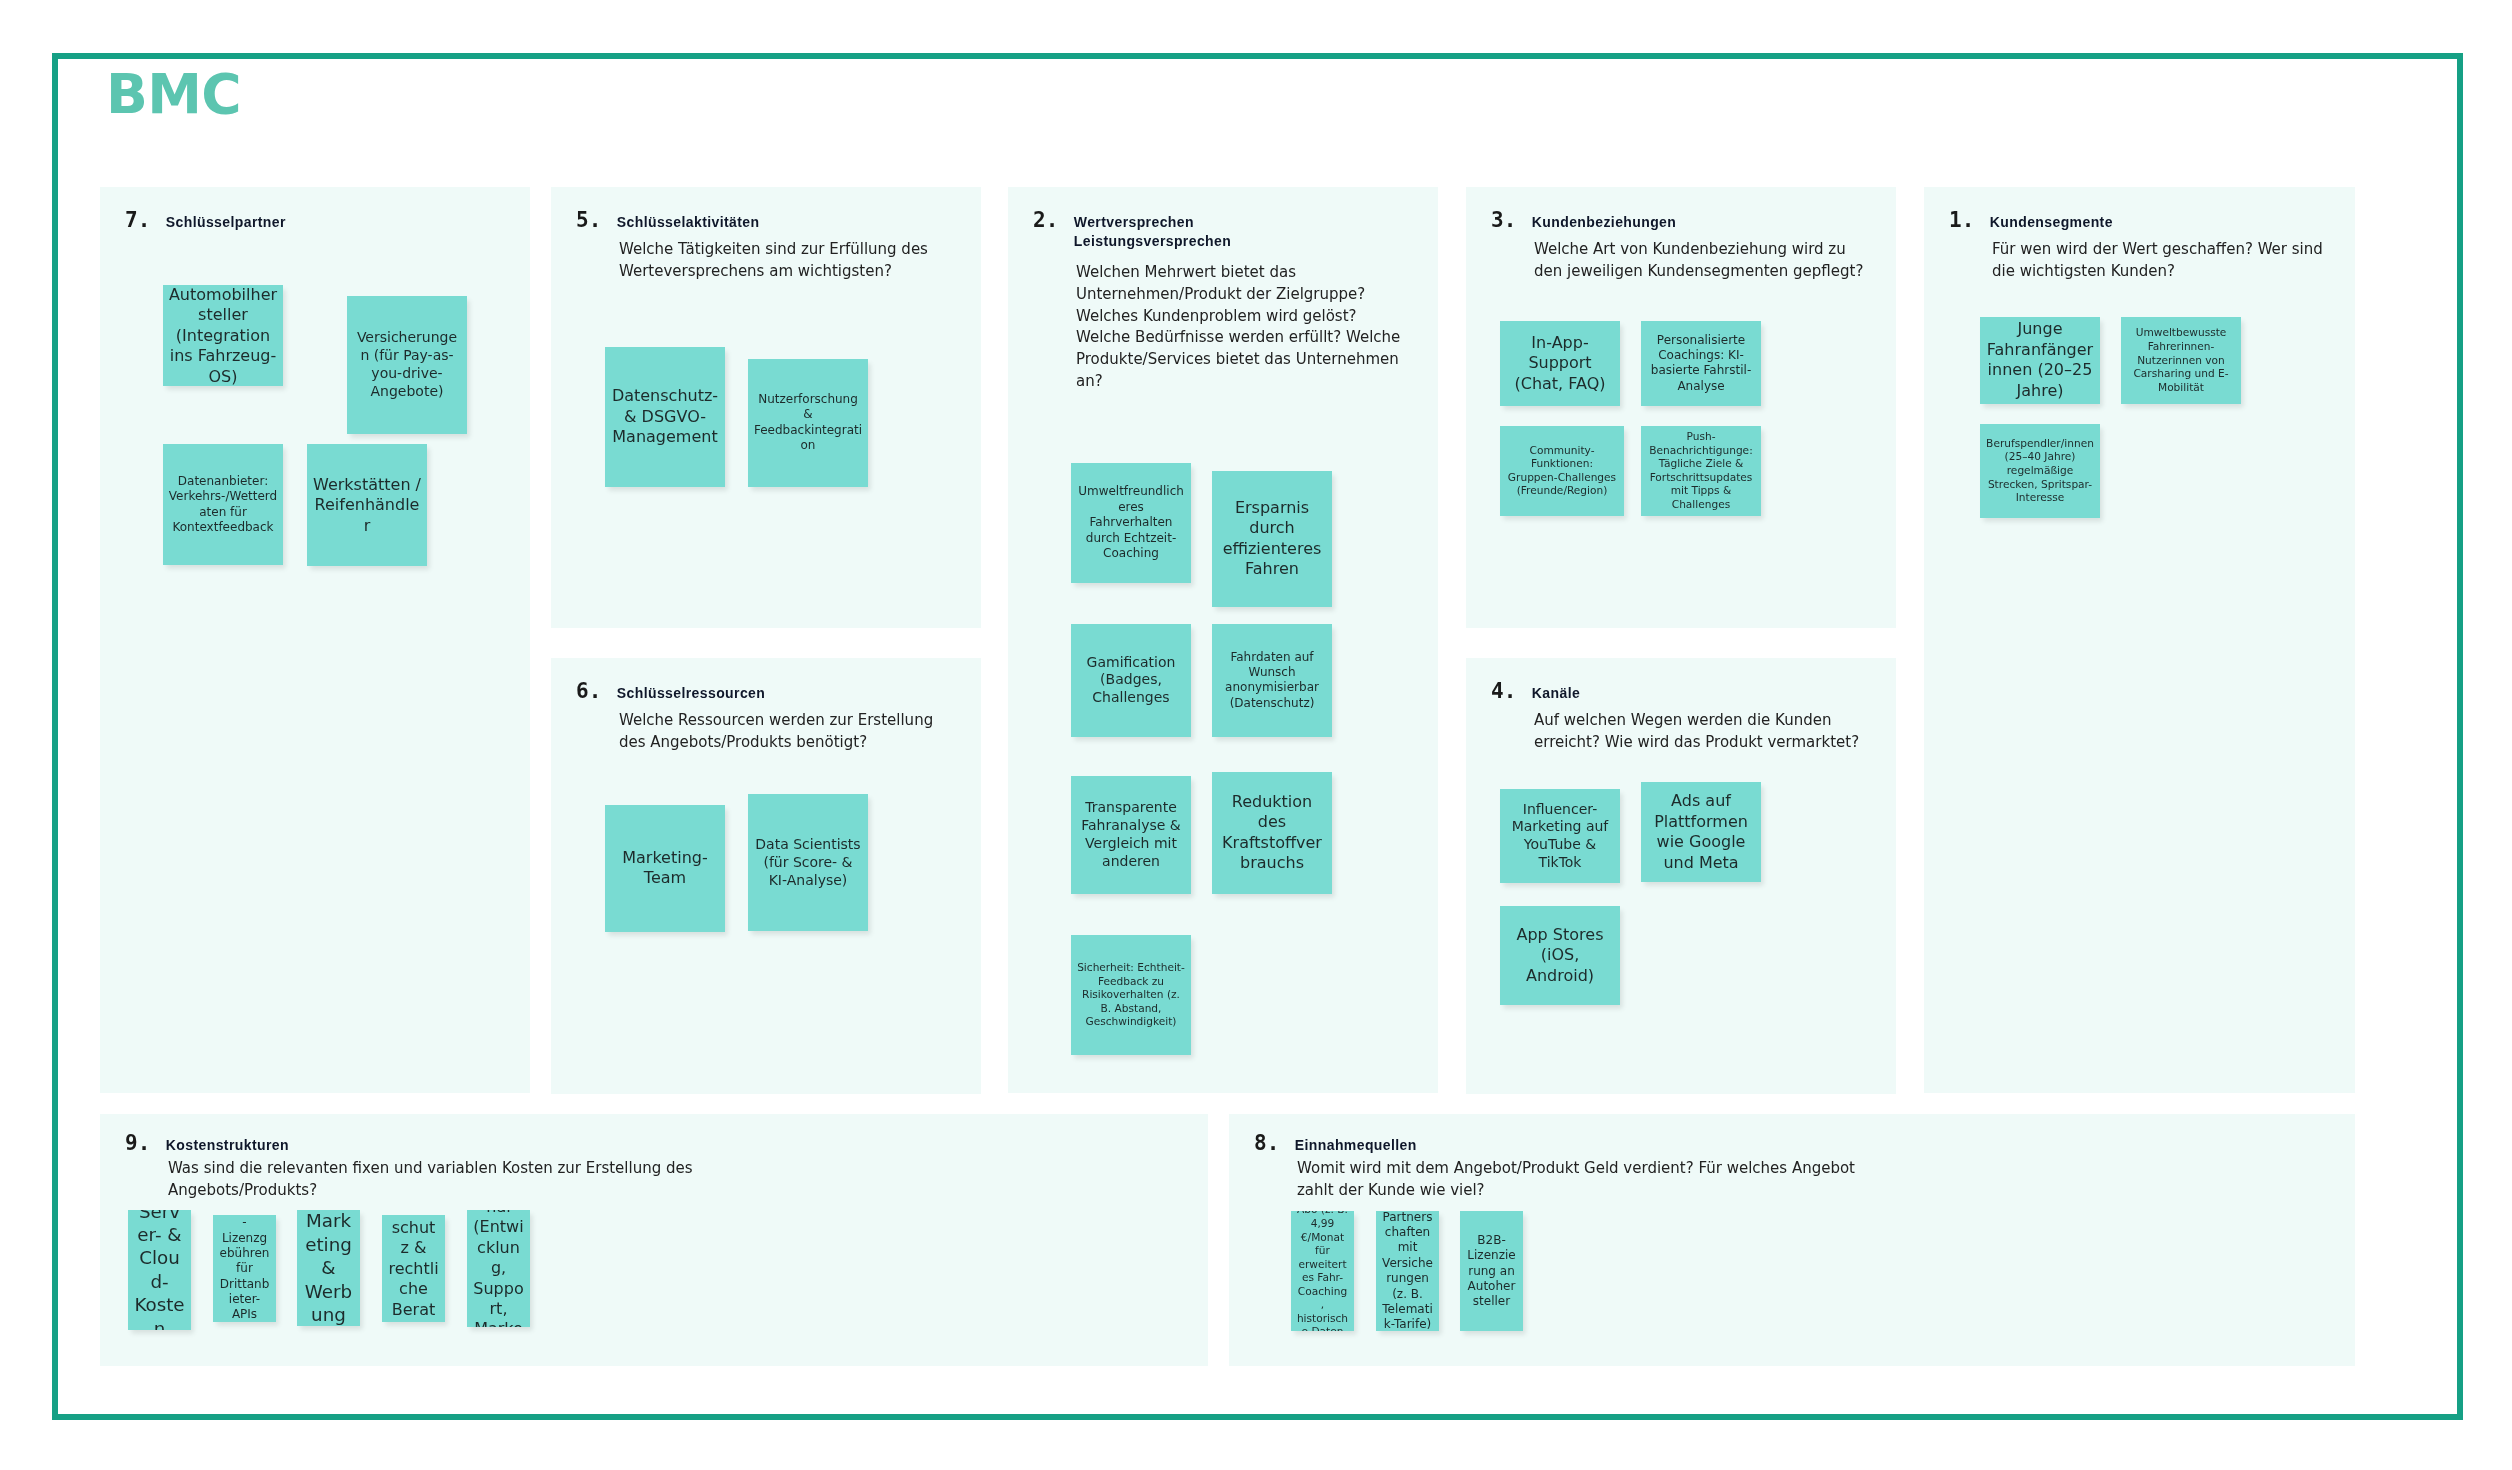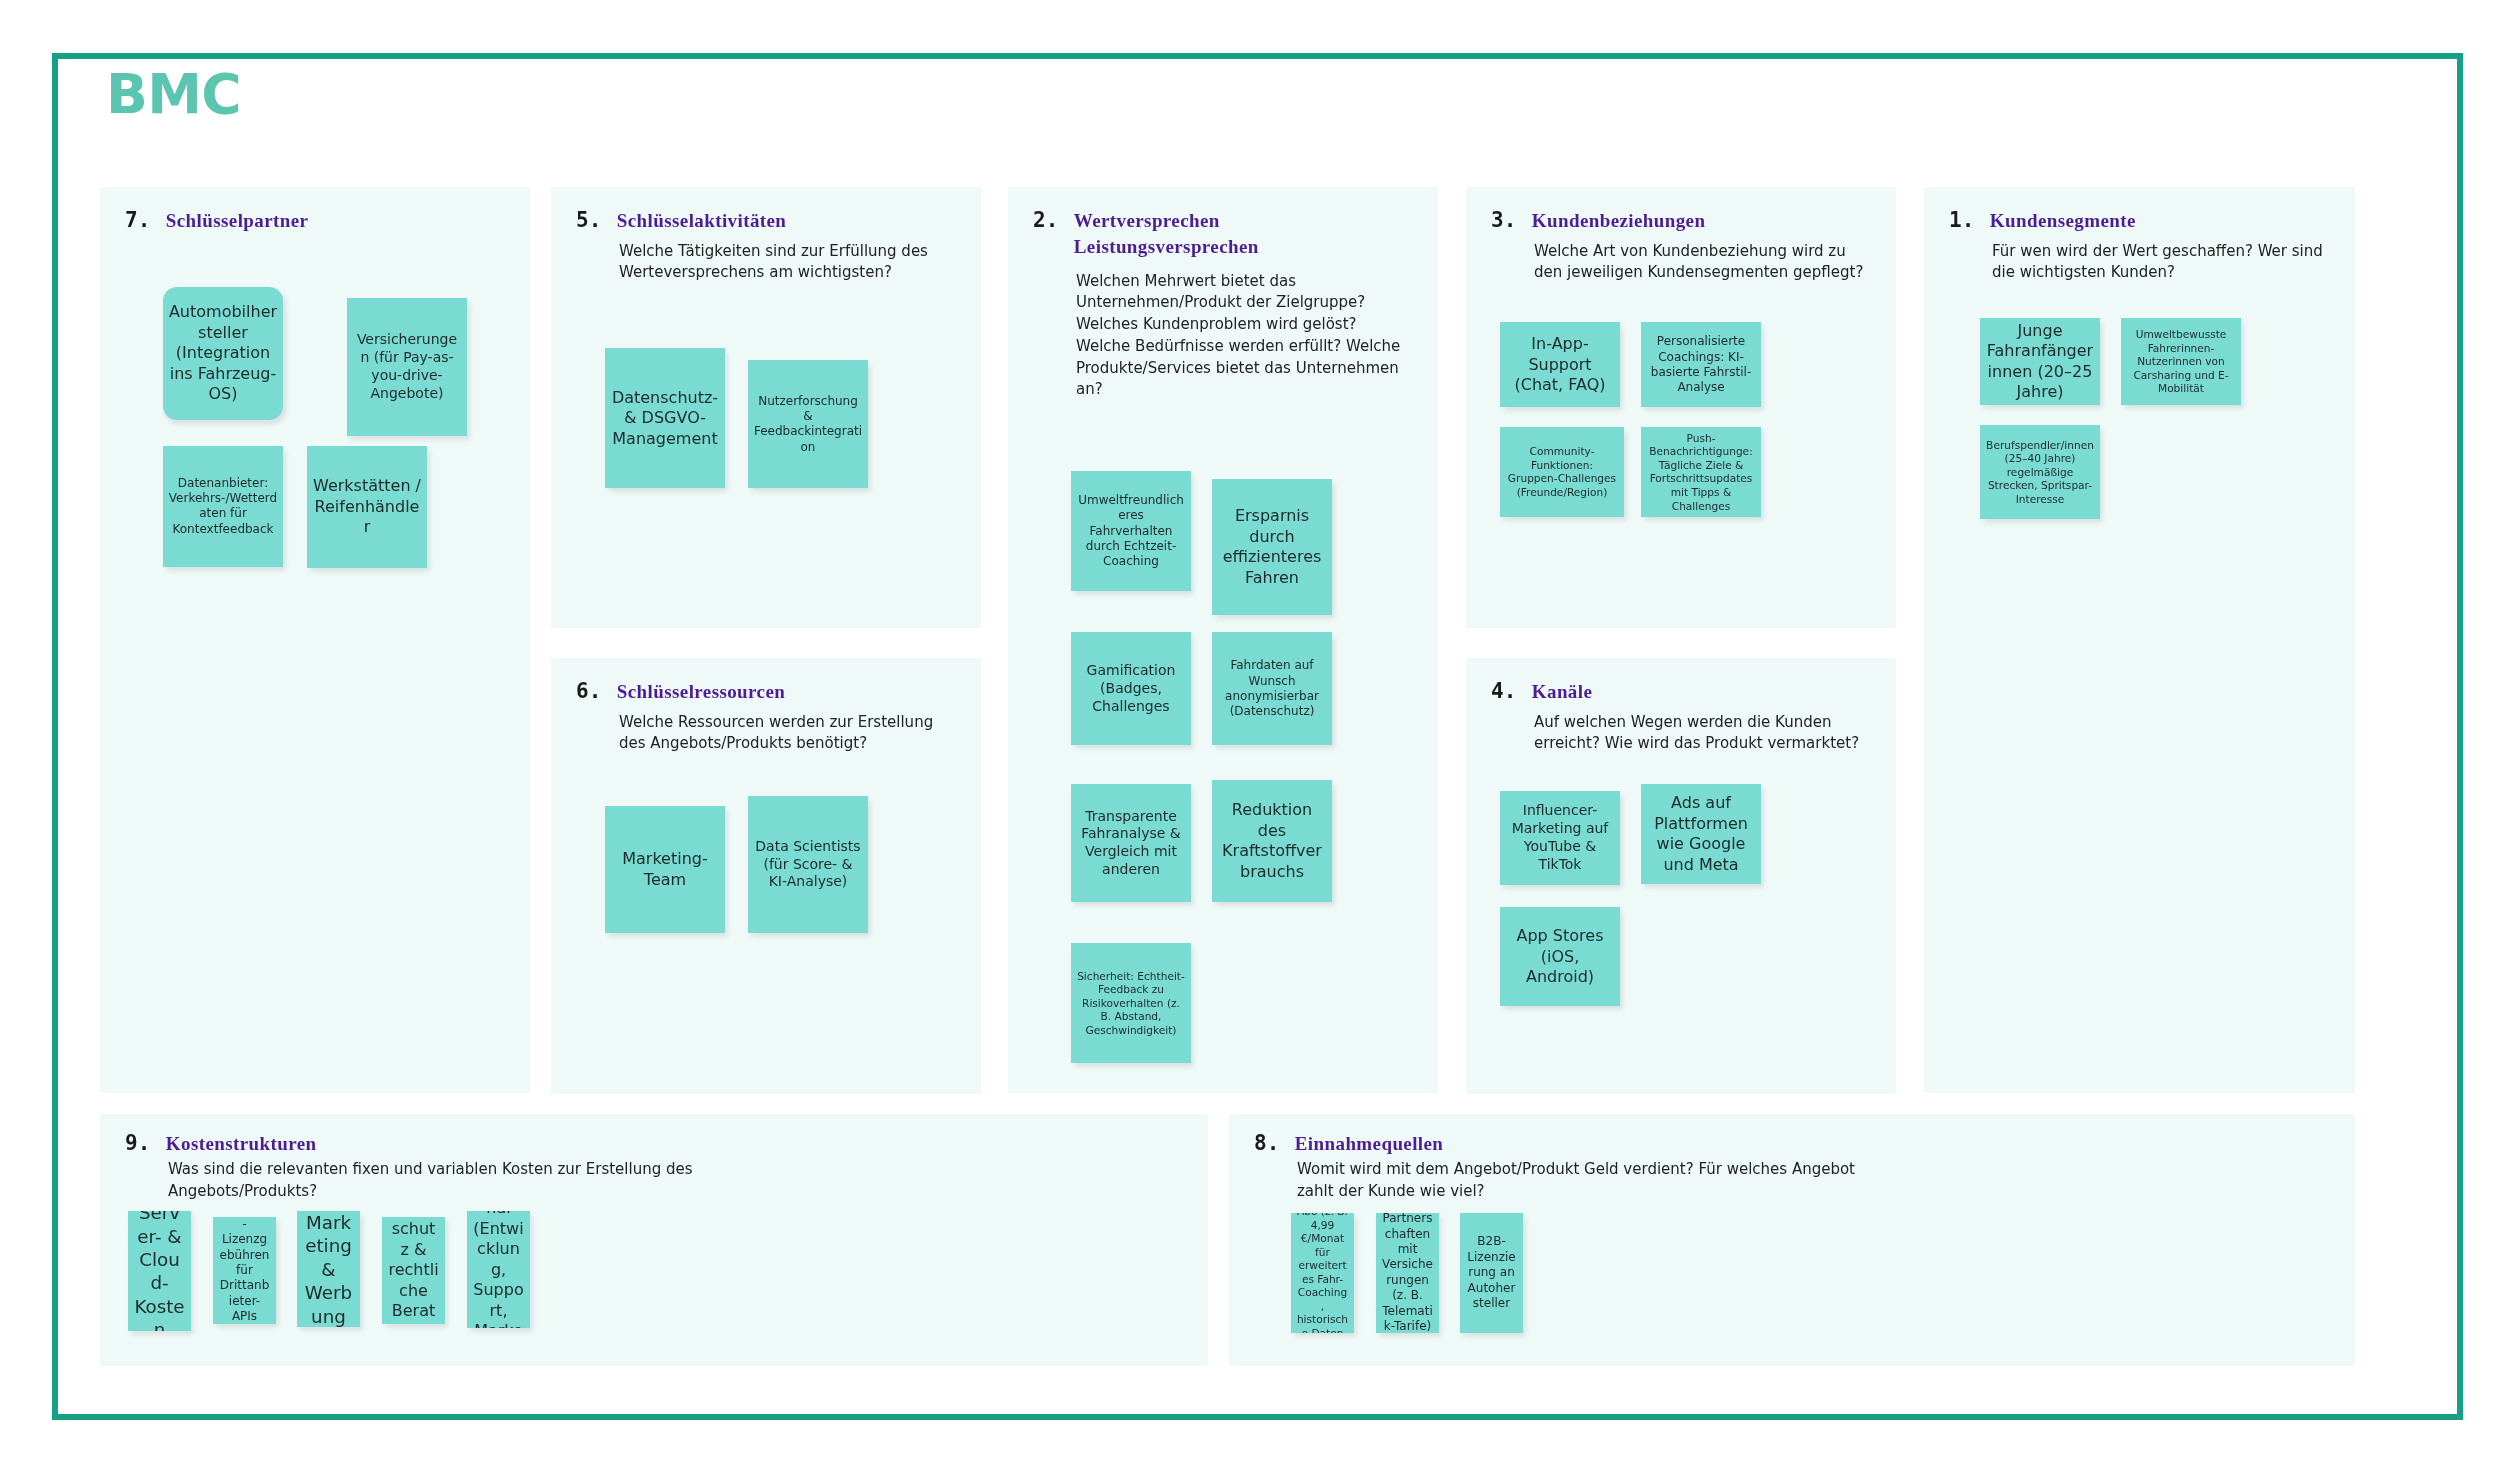--- a/index.html
+++ b/index.html
@@ -52,24 +52,24 @@
   }
   .panel-num {
     font-family: "DejaVu Sans Mono", monospace;
     font-weight: bold;
     font-size: 21px;
     color: #1a1a1a;
     margin-right: 15.5px;
     white-space: nowrap;
   }
   .panel-title {
-    font-family: Liberation Serif, serif;
+    font-family: Liberation Sans, sans-serif;
     font-weight: bold;
-    font-size: 19px;
-    color: #4c1d95;
+    font-size: 14px;
+    color: #0f172a;
     letter-spacing: 0.4px;
     white-space: pre-line;
     line-height: 1.35;
   }
   .panel-desc {
     margin-left: 68px;
     margin-top: 7px;
     margin-right: 28px;
     font-family: "DejaVu Sans", sans-serif;
     font-size: 15px;
@@ -115,21 +115,21 @@
 <div id="canvas-frame"></div>
 
 <div id="bmc-title">BMC</div>
 
 <div class="panel" style="left:100px; top:187px; width:430px; height:906px;">
   <div class="panel-head-row">
     <span class="panel-num">7.</span>
     <span class="panel-title">Schlüsselpartner</span>
   </div>
   <div class="notes" style="margin-left:0;">
-    <div class="note fs-lg" style="left:63px; top:35px; width:120px; height:133px;border-radius:14px;">Automobilhersteller (Integration ins Fahrzeug-OS)</div>
+    <div class="note fs-lg" style="left:63px; top:35px; width:120px; height:101px;">Automobilhersteller (Integration ins Fahrzeug-OS)</div>
     <div class="note fs-md" style="left:207px; top:46px; width:120px; height:138px;margin-left:40px;">Versicherungen (für Pay-as-you-drive-Angebote)</div>
     <div class="note fs-sm" style="left:63px; top:194px; width:120px; height:121px;">Datenanbieter: Verkehrs-/Wetterdaten für Kontextfeedback</div>
     <div class="note fs-lg" style="left:207px; top:194px; width:120px; height:122px;">Werkstätten / Reifenhändler</div>
   </div>
 </div>
 
 <div class="panel" style="left:551px; top:187px; width:430px; height:441px;">
   <div class="panel-head-row">
     <span class="panel-num">5.</span>
     <span class="panel-title">Schlüsselaktivitäten</span>

